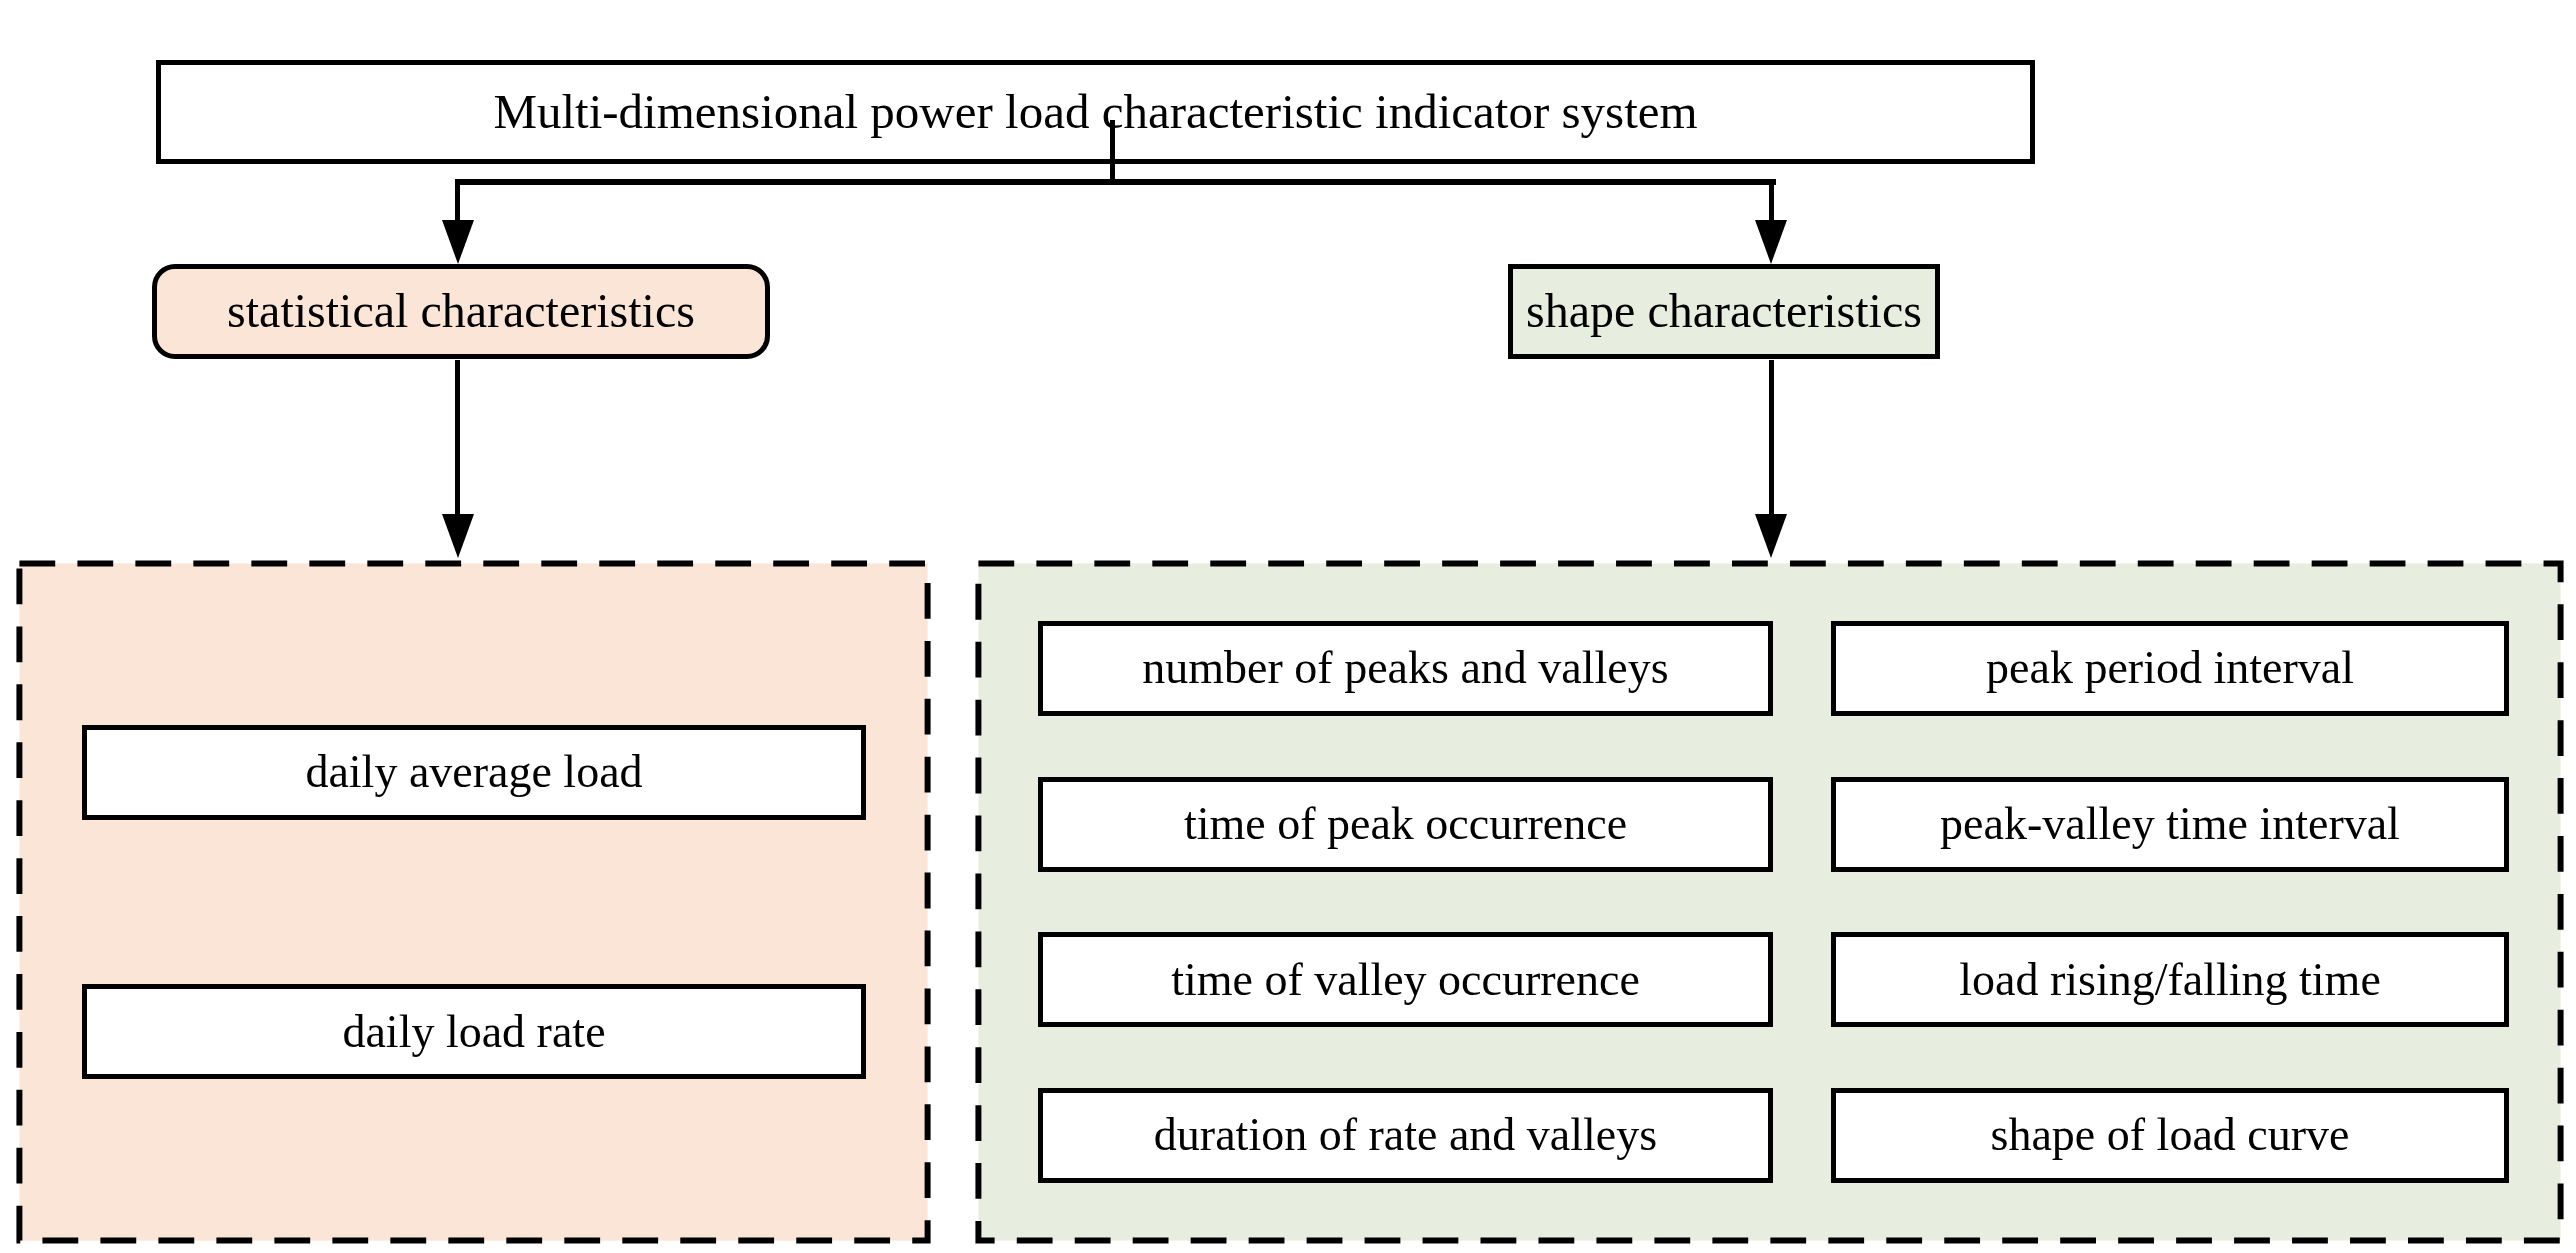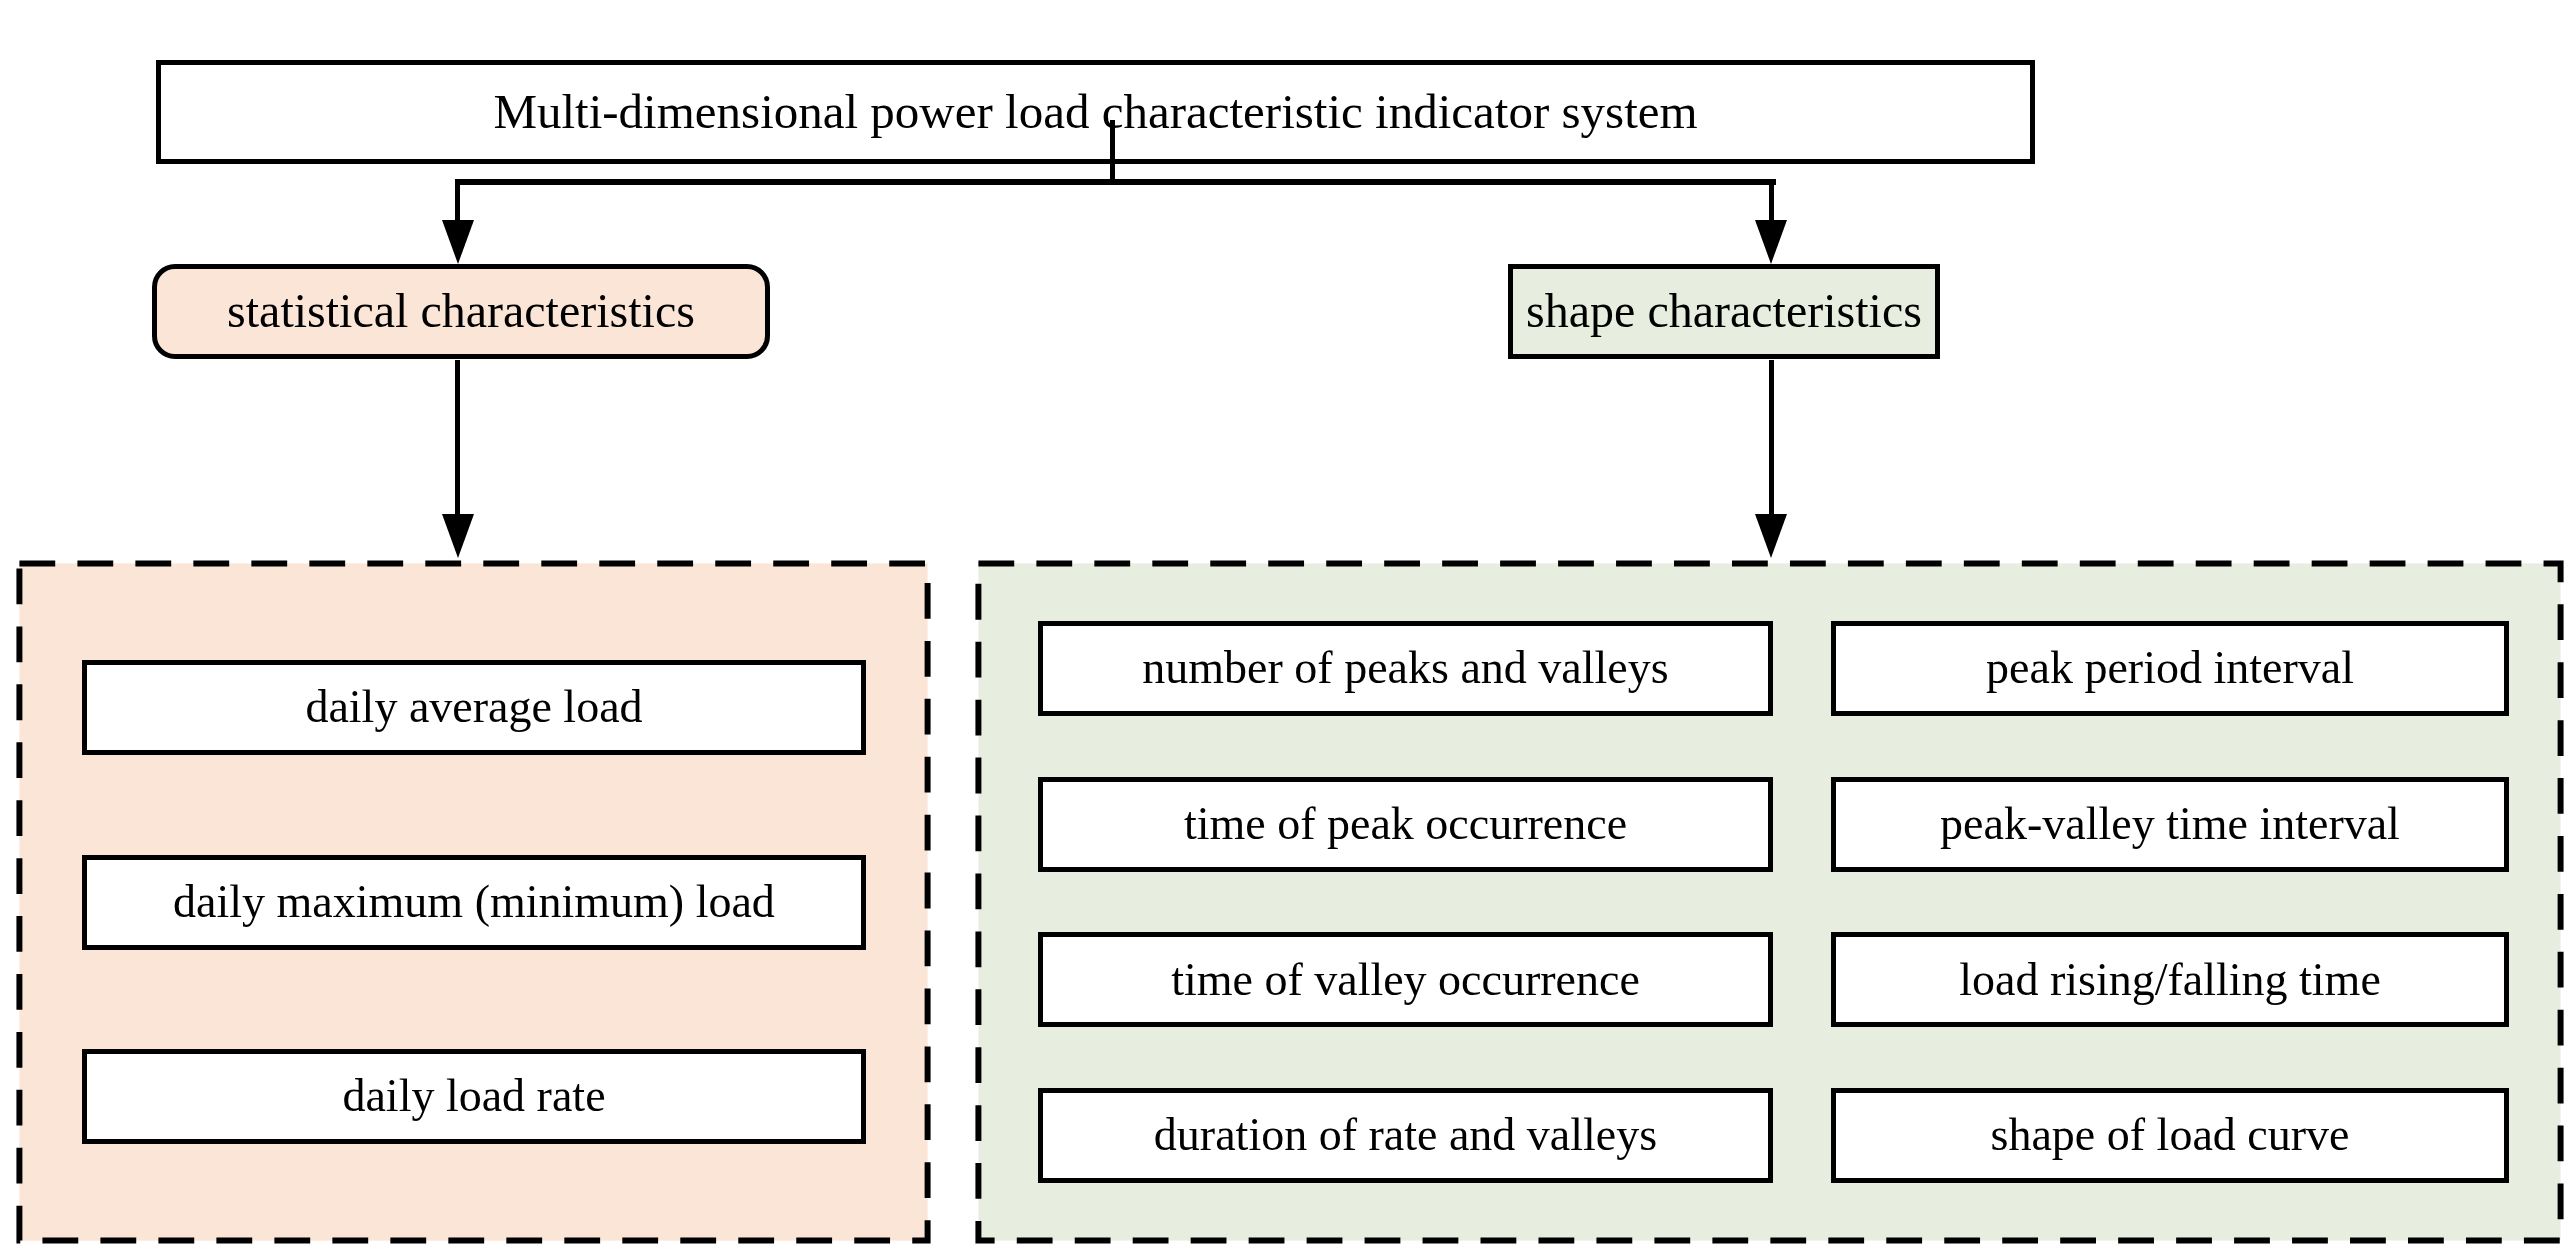--- a/index.html
+++ b/index.html
@@ -95,23 +95,20 @@
 
   <div class="group group-stat">
     <svg viewBox="0 0 1073 803" preserveAspectRatio="none">
       <rect x="4" y="4" width="1065" height="795" fill="#fbe5d6" stroke="#000000" stroke-width="7" stroke-dasharray="42 26"></rect>
     </svg>
     <div class="items-col">
       <div class="item">
         <span>daily average load</span>
       </div>
       <div class="item">
-        <span>daily maximum (minimum) load</span>
-      </div>
-      <div class="item">
         <span>daily load rate</span>
       </div>
     </div>
   </div>
 
   <div class="group group-shape">
     <svg viewBox="0 0 1864 803" preserveAspectRatio="none">
       <rect x="4" y="4" width="1856" height="795" fill="#e8eedf" stroke="#000000" stroke-width="7" stroke-dasharray="42 26"></rect>
     </svg>
     <div class="items-col col-left">

